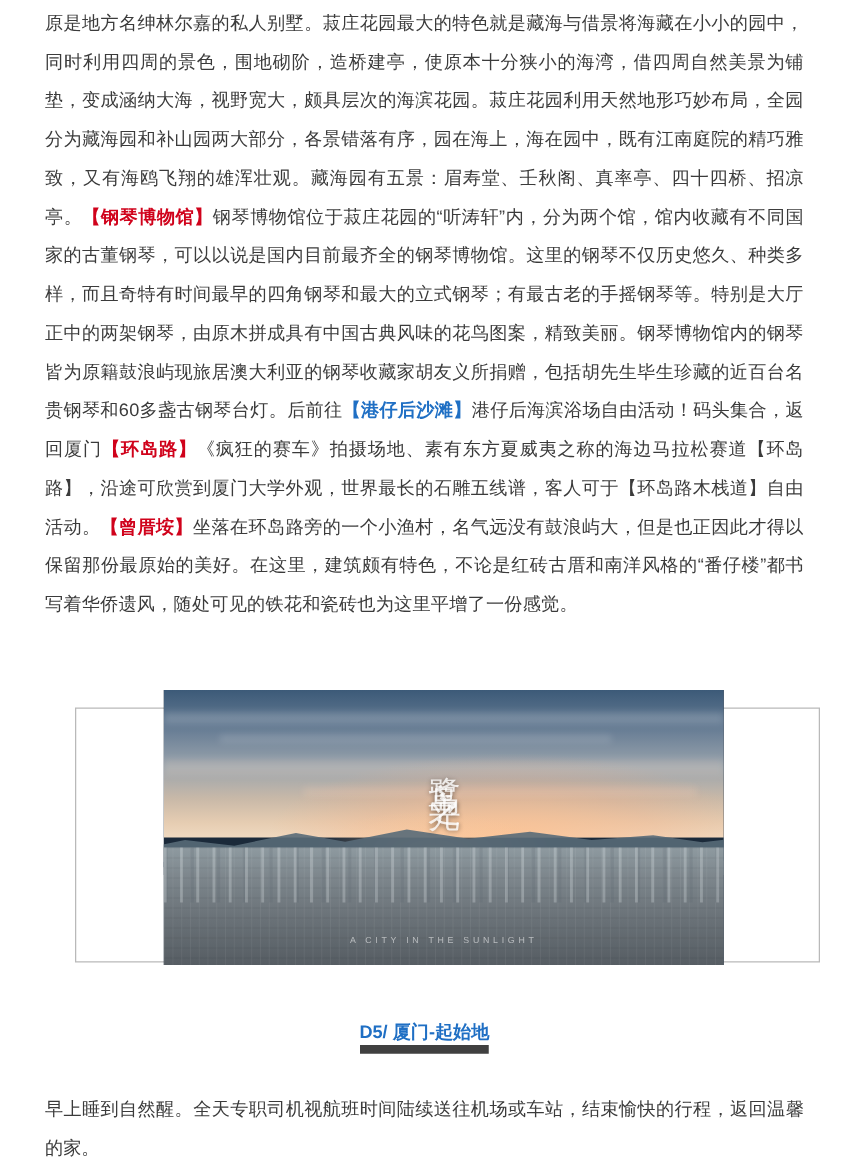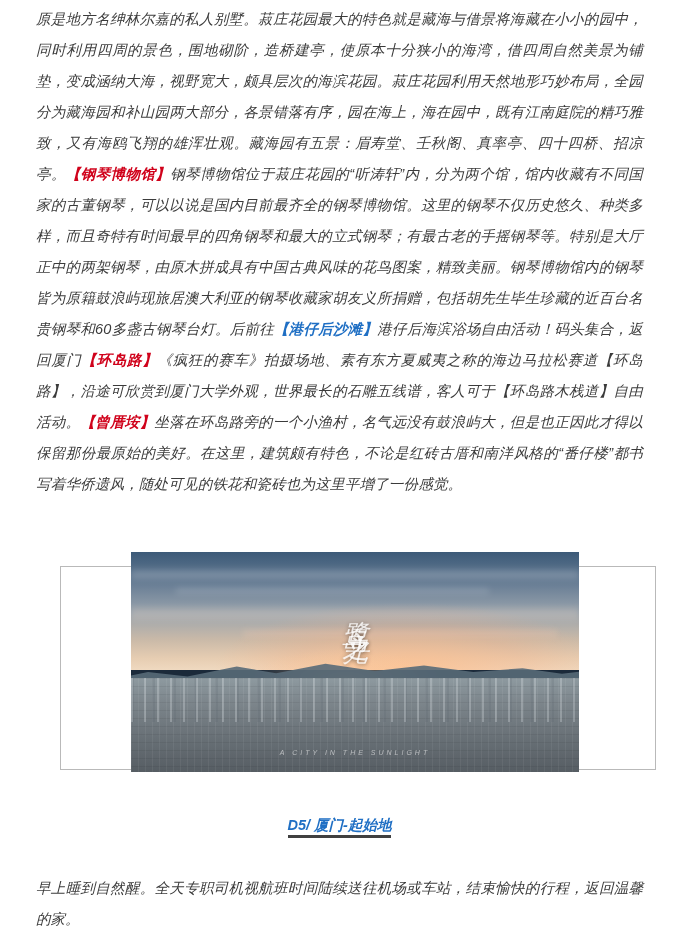--- a/index.html
+++ b/index.html
@@ -13,21 +13,20 @@
     font-family: "Liberation Sans", "DejaVu Sans", sans-serif;
     color: #333333;
     overflow: hidden;
   }
   .page {
     position: relative;
     width: 679px;
     height: 654px;
     box-sizing: border-box;
     padding: 0 36px;
-    font-style: italic;
   }
   .body-text {
     font-size: 14.5px;
     line-height: 31px;
     text-align: justify;
     text-justify: inter-ideograph;
     color: #3b3b3b;
     letter-spacing: 0.2px;
     margin: 0;
     padding-top: 4px;
@@ -163,21 +162,21 @@
     white-space: nowrap;
   }
   .section-heading {
     margin: 32px 0 0 0;
     text-align: center;
     font-size: 14.5px;
     font-weight: bold;
     color: #1f6fc4;
   }
   .section-heading span {
-    border-bottom: 3px solid #404040;
+    border-bottom: 7px solid #404040;
     padding-bottom: 2px;
   }
   .closing-text {
     margin: 38px 0 0 0;
     font-size: 14.5px;
     line-height: 31px;
     color: #3b3b3b;
     text-align: justify;
     text-justify: inter-ideograph;
   }

